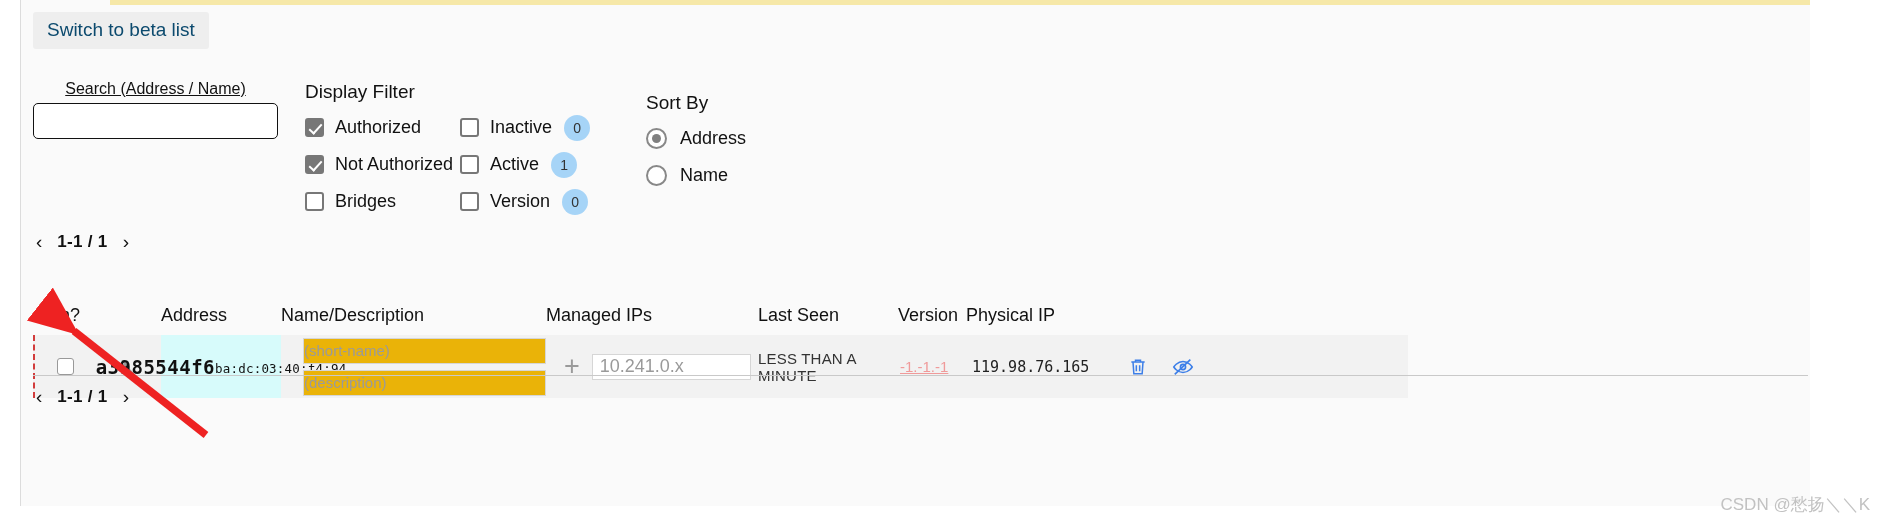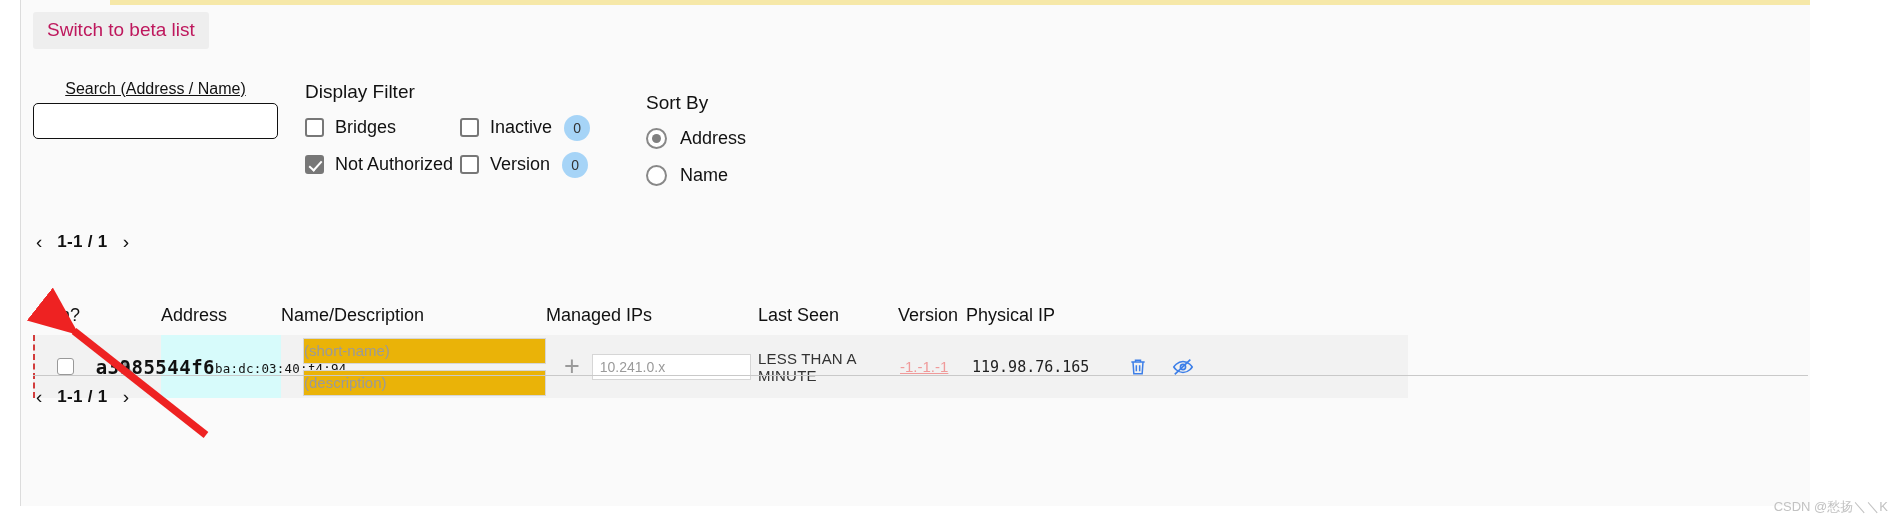--- a/index.html
+++ b/index.html
@@ -29,21 +29,21 @@
   .bottomgutter {
     position:absolute; left:0; top:506px; width:1888px; height:16px;
     background:#ffffff;
   }
 
   
   .beta-btn {
     position:absolute; left:33px; top:12px;
     padding:7px 14px;
     background:#eeeeee; border:none; border-radius:3px;
-    font-size:19px; color:#be185d;
+    font-size:19px; color:#0c4a6e;
     font-family:"Liberation Sans", sans-serif;
     cursor:pointer; line-height:1.2;
   }
 
   
   .search-wrap { position:absolute; left:33px; top:80px; }
   .search-label {
     font-size:16px; color:#111; text-decoration:underline;
     display:block; margin-bottom:5px;text-align:center;
   }
@@ -152,43 +152,43 @@
   .inp::placeholder { color:#9a9a9a; }
 
   .cell-mips { width:212px; padding-left:18px; }
   .plus {
     color:#9a9a9a; font-size:27px; line-height:1;
     margin-right:12px; cursor:pointer; font-weight:500;
   }
   .ip-inp {
     width:159px; height:26px;
     border:1px solid #d6d6d6; background:#fff;
-    font-size:14px; color:#555; padding:0 7px;
+    font-size:18px; color:#555; padding:0 7px;
     font-family:"Liberation Sans", sans-serif;
   }
   .ip-inp::placeholder { color:#9a9a9a; }
 
   .cell-seen { width:142px; font-size:15px; color:#333; letter-spacing:.2px; }
   .cell-ver  { width:72px; font-size:15px; color:#f09a9a;text-decoration:underline; }
   .cell-phys { width:150px; font-size:15px; color:#222;
                font-family:"DejaVu Sans Mono", monospace;text-align:right; }
   .cell-act  { width:110px; gap:24px; padding-left:6px; }
   .act-ico { color:#3d7fe8; cursor:pointer; display:flex; align-items:center; }
 
   .tbl-rule {
     position:absolute; left:33px; top:375px; width:1775px;
     height:1px; background:#c9c9c9;
   }
 
   
   .arrow-svg { position:absolute; left:0; top:0; pointer-events:none; }
 
   .watermark {
-    position:absolute; right:0; bottom:6px;
-    font-size:13px; color:#c2c2c2;
+    position:absolute; right:18px; bottom:6px;
+    font-size:17px; color:#c2c2c2;
     font-family:"Liberation Sans", sans-serif; white-space:nowrap;
   }
 </style>
 </head>
 <body>
 
 <div class="page">
   <div class="card"></div>
   <div class="topstrip"></div>
   <div class="rightgutter"></div>
@@ -199,33 +199,42 @@
   <div class="search-wrap">
     <label class="search-label">Search (Address / Name)</label>
     <input class="search-input" type="text" placeholder="" style="">
   </div>
 
   <div class="filter-wrap">
     <div class="group-title">Display Filter</div>
     <div style="display:flex">
       <div class="chk-col chk-colA" style="flex-direction:column">
         <div class="chk-row">
+          <span class="chkbox checked"></span>
+          <span class="chk-label">Authorized</span>
+        </div>
+        <div class="chk-row">
+          <span class="chkbox checked"></span>
+          <span class="chk-label">Not Authorized</span>
+        </div>
+        <div class="chk-row">
           <span class="chkbox"></span>
           <span class="chk-label">Bridges</span>
-        </div>
-        <div class="chk-row">
-          <span class="chkbox checked"></span>
-          <span class="chk-label">Not Authorized</span>
         </div>
       </div>
       <div class="chk-col" style="flex-direction:column">
         <div class="chk-row">
           <span class="chkbox"></span>
           <span class="chk-label">Inactive</span>
           <span class="badge">0</span>
+        </div>
+        <div class="chk-row">
+          <span class="chkbox"></span>
+          <span class="chk-label">Active</span>
+          <span class="badge">1</span>
         </div>
         <div class="chk-row">
           <span class="chkbox"></span>
           <span class="chk-label">Version</span>
           <span class="badge">0</span>
         </div>
       </div>
     </div>
   </div>
 

